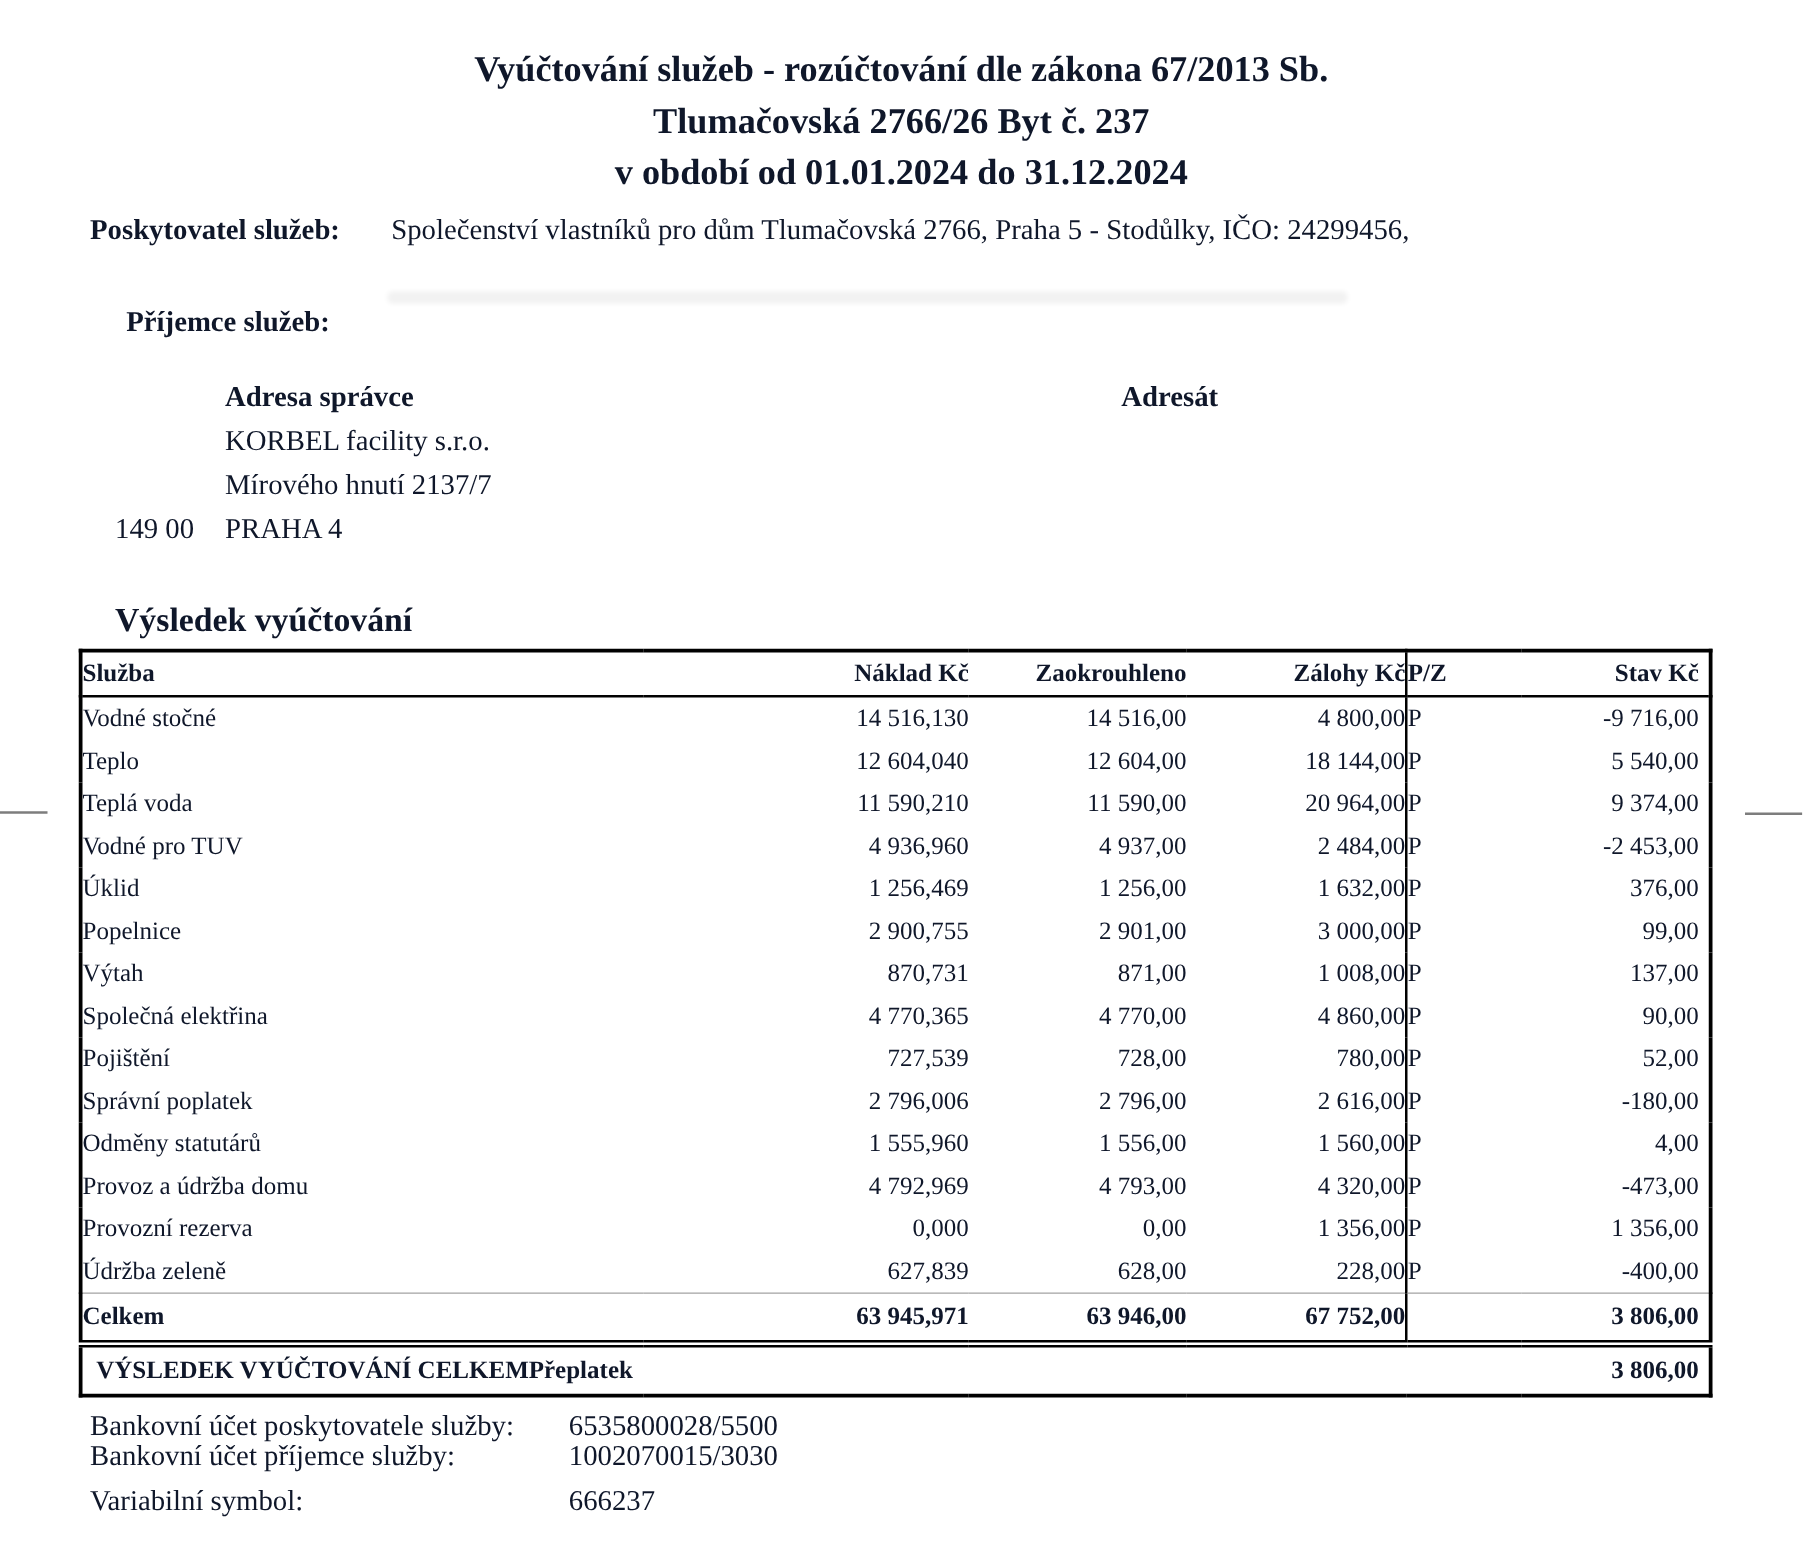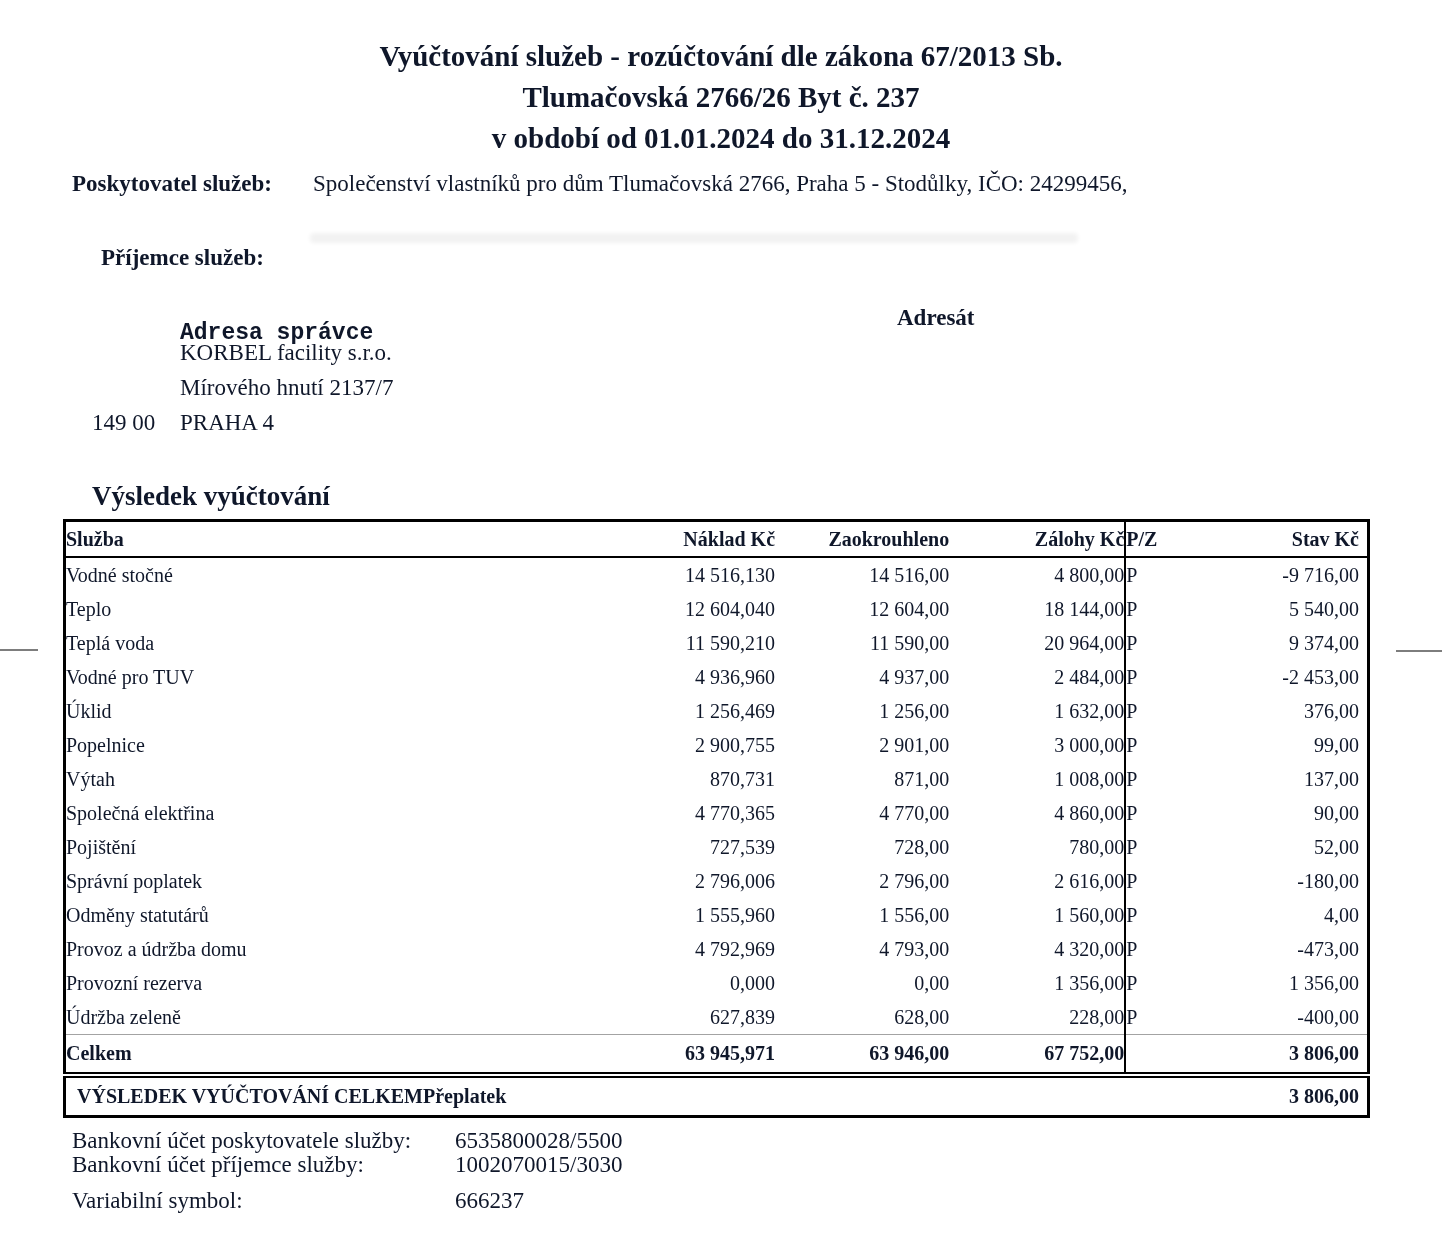--- a/index.html
+++ b/index.html
@@ -41,21 +41,21 @@
     left: 310px;
     top: 233px;
     width: 768px;
     height: 10px;
     background: #000;
     opacity: 0.05;
     filter: blur(2px);
     border-radius: 4px;
   }
 
-  .manager-heading   { left: 180px; top: 320px; font-family: Liberation Mono, monospace; }
+  .manager-heading   { left: 180px; top: 304px; }
   .addressee-heading { left: 897px; top: 304px; }
   .manager-line1     { left: 180px; top: 339px; }
   .manager-line2     { left: 180px; top: 374px; }
   .manager-zip       { left: 92px;  top: 409px; }
   .manager-city      { left: 180px; top: 409px; }
 
   .section-heading {
     left: 72px;
     top: 483px;
     font-size: 27px;

